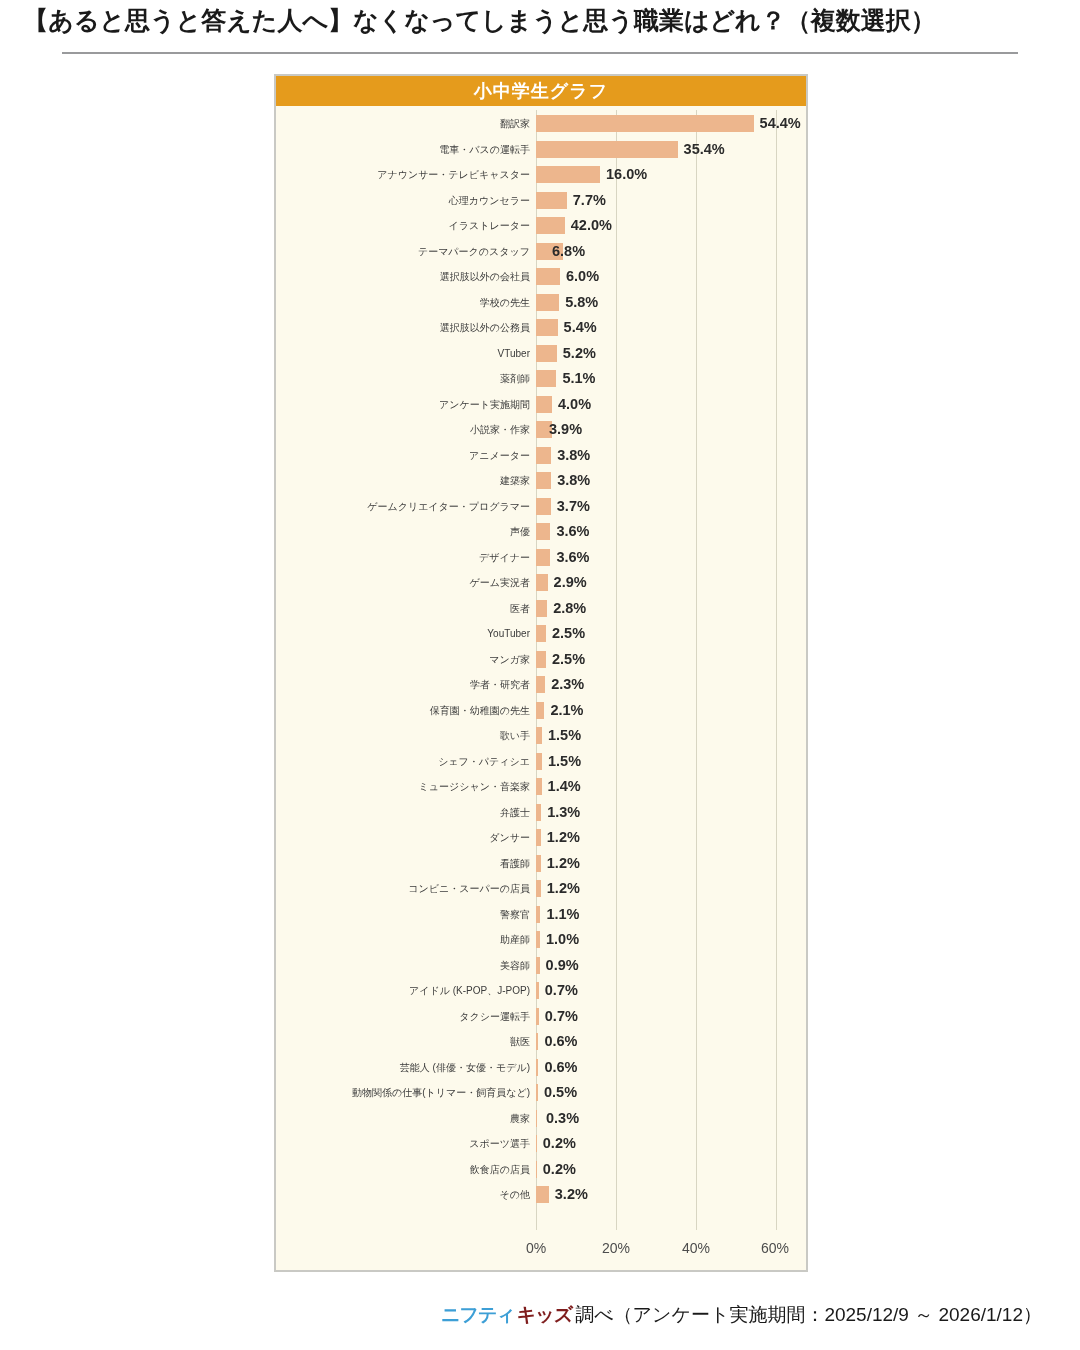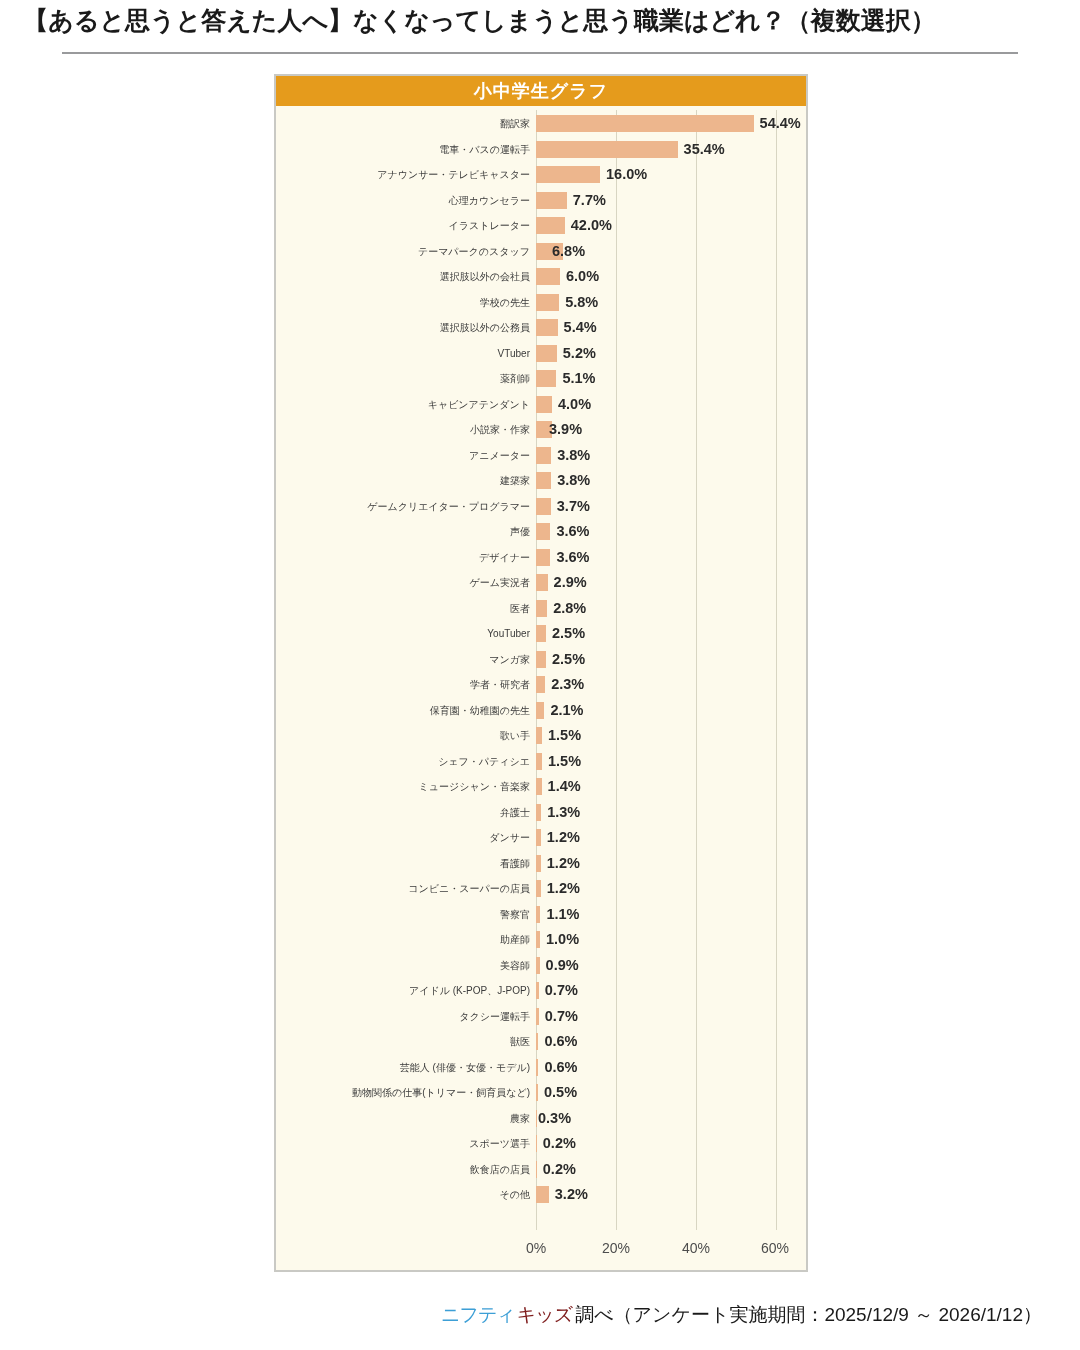--- a/index.html
+++ b/index.html
@@ -144,21 +144,21 @@
     display: flex;
     align-items: center;
     justify-content: flex-end;
     padding-right: 38px;
     box-sizing: border-box;
   }
   #brand-logo {
     display: inline-flex;
     align-items: baseline;
     font-size: 19px;
-    font-weight: normal;
+    font-weight: bold;
     margin-right: 3px;
     justify-content: space-between;
   }
   #brand-nifty {
     color: #3d9fd6;
     letter-spacing: -1px;
   }
   #brand-kids {
     color: #7f1d1d;
     -webkit-text-stroke: 2.5px #ffffff;
@@ -260,21 +260,21 @@
           <div class="val-label" style="left: 286.8px;">5.2%</div>
         </div>
         <div class="row">
           <div class="cat-label">薬剤師</div>
           <div class="bar-wrap" style="width: 20.4px;">
             <div class="bar" style="width: 20.4px; background: rgb(237, 182, 141);"></div>
           </div>
           <div class="val-label" style="left: 286.4px;">5.1%</div>
         </div>
         <div class="row">
-          <div class="cat-label">キャビンアテンダント</div>
+          <div class="cat-label">アンケート実施期間</div>
           <div class="bar-wrap" style="width: 16px;">
             <div class="bar" style="width: 16px; background: rgb(237, 182, 141);"></div>
           </div>
           <div class="val-label" style="left: 282px;">4.0%</div>
         </div>
         <div class="row">
           <div class="cat-label">小説家・作家</div>
           <div class="bar-wrap" style="width: 15.6px;">
             <div class="bar" style="width: 15.6px; background: rgb(237, 182, 141);"></div>
           </div>
@@ -460,21 +460,21 @@
           <div class="bar-wrap" style="width: 2px;">
             <div class="bar" style="width: 2px; background: rgb(237, 182, 141);"></div>
           </div>
           <div class="val-label" style="left: 268px;">0.5%</div>
         </div>
         <div class="row">
           <div class="cat-label">農家</div>
           <div class="bar-wrap" style="width: 1.2px;">
             <div class="bar" style="width: 1.2px; background: rgb(237, 182, 141);"></div>
           </div>
-          <div class="val-label" style="left: 262px;">0.3%</div>
+          <div class="val-label" style="left: 270px;">0.3%</div>
         </div>
         <div class="row">
           <div class="cat-label">スポーツ選手</div>
           <div class="bar-wrap" style="width: 0.8px;">
             <div class="bar" style="width: 0.8px; background: rgb(237, 182, 141);"></div>
           </div>
           <div class="val-label" style="left: 266.8px;">0.2%</div>
         </div>
         <div class="row">
           <div class="cat-label">飲食店の店員</div>

